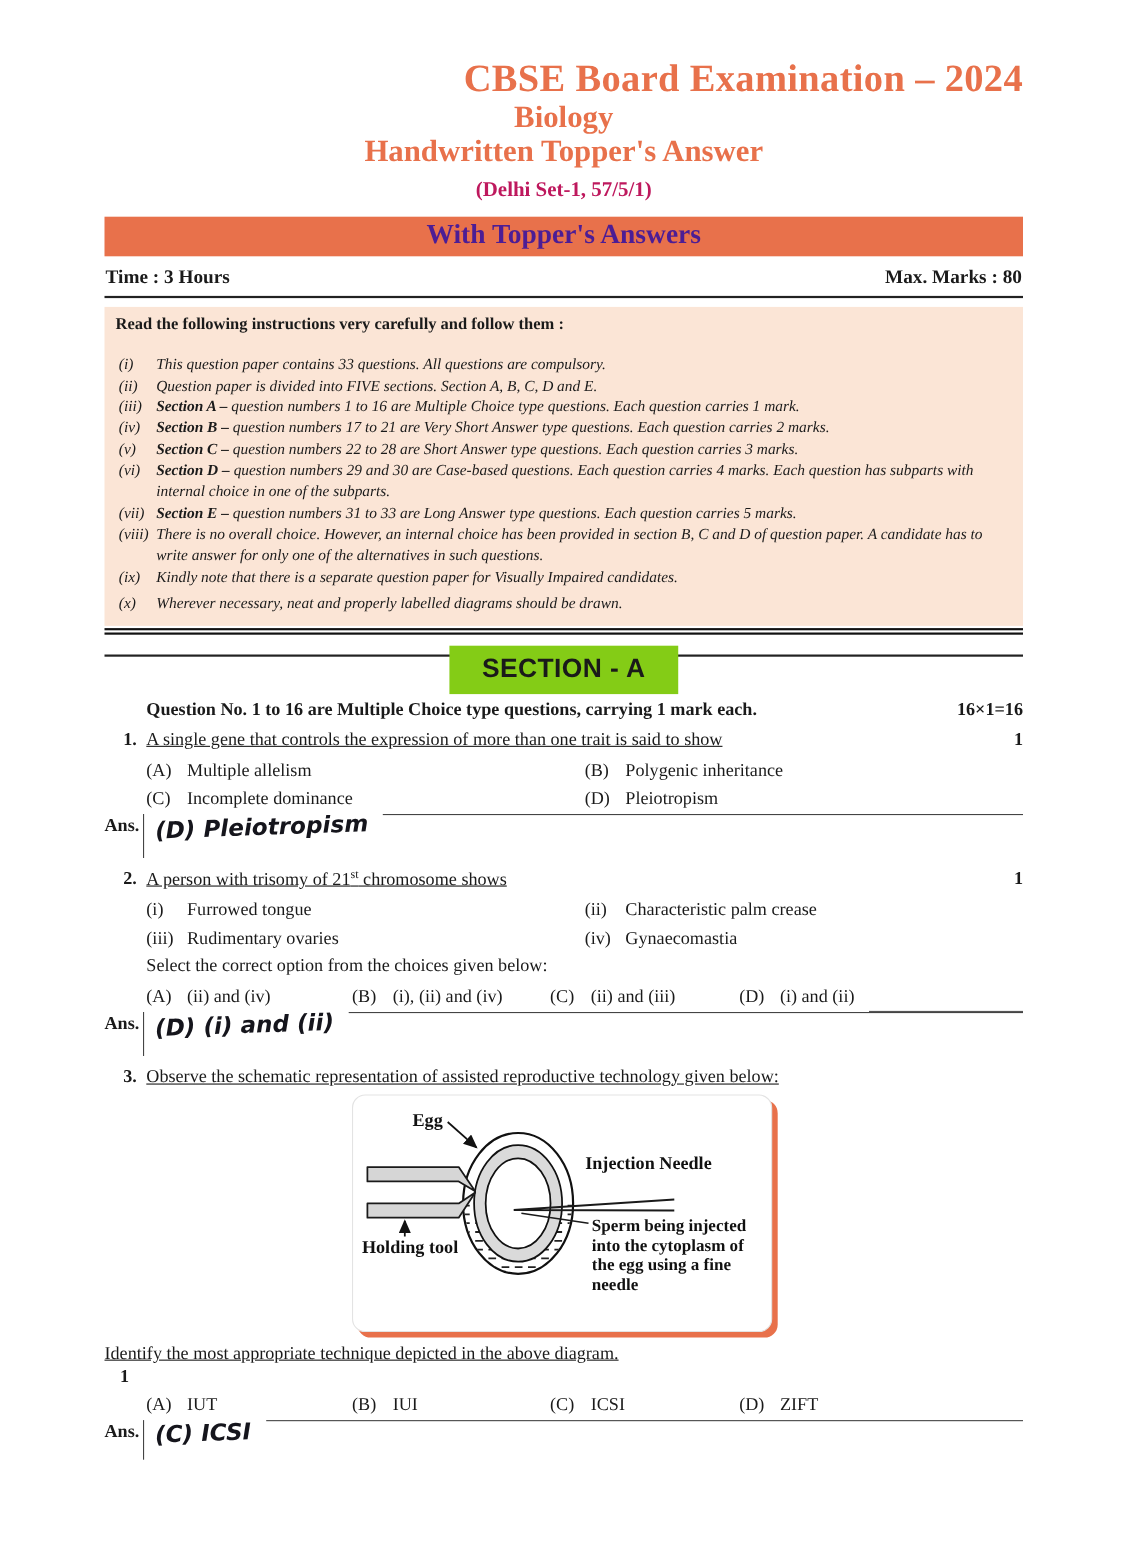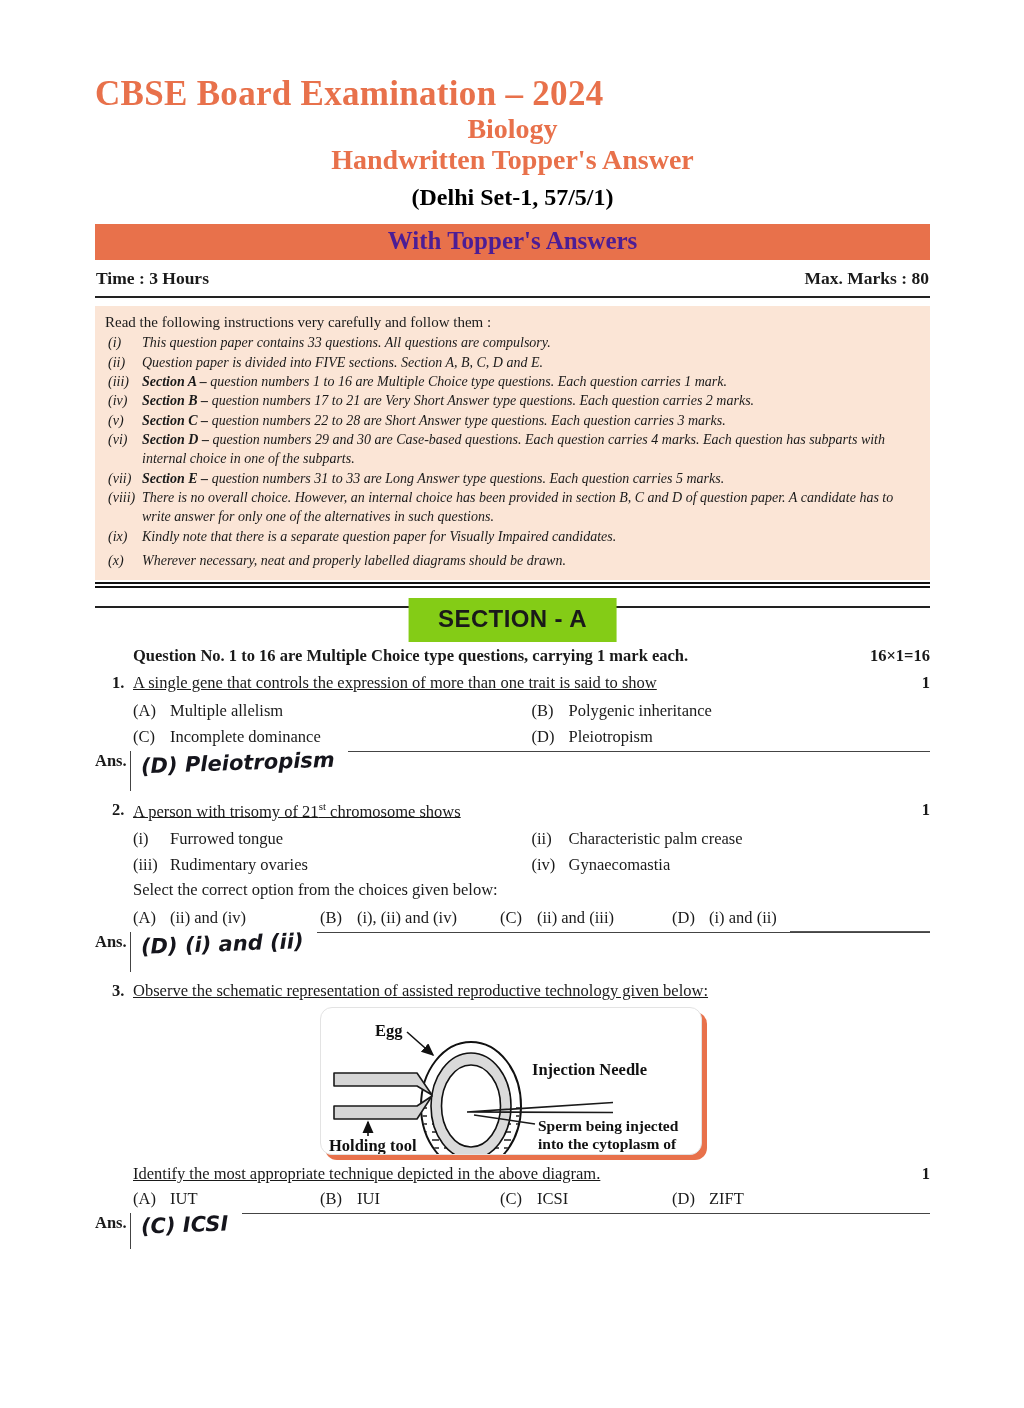--- a/index.html
+++ b/index.html
@@ -5,31 +5,31 @@
   * { box-sizing: border-box; margin: 0; padding: 0; }
   html, body { background: #ffffff; }
   body {
     width: 1024px; height: 1408px; overflow: hidden;
     font-family: "Liberation Serif", serif; color: #1a1a1a;
   }
   .page { width: 1024px; height: 1408px; position: relative; background: #fff; }
   .content { padding: 0 94px 0 95px; }
 
   
-  .title      { margin-top: 76px; text-align: left; color: #E8714B; font-weight: bold; font-size: 35px; line-height: 1.05; letter-spacing: .3px; }
+  .title      { margin-top: 54px; text-align: right; color: #E8714B; font-weight: bold; font-size: 35px; line-height: 1.05; letter-spacing: .3px; }
   .sub        { text-align: center; color: #E8714B; font-weight: bold; font-size: 28px; line-height: 1.12; }
-  .set-line   { text-align: center; color: #000000; font-weight: bold; font-size: 24px; margin-top: 9px; }
+  .set-line   { text-align: center; color: #be185d; font-weight: bold; font-size: 19px; margin-top: 9px; }
   .banner     { margin-top: 13px; background: #E8714B; color: #4c1d95; text-align: center; font-weight: bold; font-size: 25px; padding: 3px 0 5px; }
   .time-row   { display: flex; justify-content: space-between; font-weight: bold; font-size: 17.5px; padding: 8px 1px 7px; }
   .rule       { border-top: 2.5px solid #222; }
 
   
   .instructions { background: #FBE5D6; margin-top: 8px; padding: 7px 14px 10px 10px; }
   .ins-heading  { font-size: 20px; font-weight: bold; }
-  .ins-sub      { font-size: 15px; font-weight: normal; margin: 1px 0 2px; }
+  .ins-sub      { font-size: 15px; font-weight: bold; margin: 1px 0 18px; }
   .ins-item     { display: flex; font-style: italic; font-size: 14px; line-height: 1.38; }
   .ins-num      { width: 37px; flex-shrink: 0; padding-left: 3px; }
   .ins-text     { flex: 1; }
   .ins-bold     { font-weight: bold; }
   .ins-gap      { margin-top: 5px; }
 
   .double-rule { margin-top: 2px; height: 6px; border-top: 2px solid #111; border-bottom: 2px solid #111; }
 
   
   .section-head  { position: relative; margin-top: 10px; height: 42px; }
@@ -57,21 +57,21 @@
 
   .ans-row   { display: flex; align-items: flex-start; margin-top: 4px; min-height: 40px; }
   .ans-label { font-weight: bold; font-size: 16.5px; padding-bottom: 7px; }
   .ans-vline { border-left: 1.5px solid #444; align-self: stretch; margin-left: 3px; }
   .handwriting { font-family: "DejaVu Sans", sans-serif; font-style: italic; font-weight: 600;
                  font-size: 21px; margin: 0 14px 0 10px; transform: rotate(-2deg);
                  padding-bottom: 3px; white-space: nowrap; color: #15151c; }
   .ans-line  { flex: 1; border-bottom: 1.5px solid #444; margin-bottom: 11px; }
 
   
-  .diagram-box { margin: 6px 0 4px 225px; width: 382px; height: 148px; background: #fff;
+  .diagram-box { margin: 6px 0 4px 225px; width: 382px; height: 216px; background: #fff;
                  border: 1px solid #e3e3e3; border-radius: 12px; box-shadow: 5px 5px 0 #E8714B; overflow: hidden; }
   .diagram-box svg { display: block; }
   .dlabel { font-family: "Liberation Serif", serif; font-weight: 600; fill: #111; }
 </style>
 </head>
 <body>
 
 <div class="page">
   <div class="content">
 
@@ -274,21 +274,21 @@
           <text class="dlabel" x="217" y="123" font-size="15.5">Sperm being injected</text>
           <text class="dlabel" x="217" y="141" font-size="15.5">into the cytoplasm of</text>
           <text class="dlabel" x="217" y="159" font-size="15.5">the egg using a fine</text>
           <text class="dlabel" x="217" y="177" font-size="15.5">needle</text>
 
           <text class="dlabel" x="8" y="143" font-size="16.5">Holding tool</text>
           <line x1="47" y1="128" x2="47" y2="114" stroke="#111" stroke-width="1.6" marker-end="url(#arrow)"></line>
         </svg>
       </div>
 
-      <div class="q-line" style="margin-top:8px;">
+      <div class="q-line" style="margin-top:8px;flex-direction:column;">
         <span class="q-num"></span>
         <span class="q-text">Identify the most appropriate technique depicted in the above diagram.</span>
         <span class="q-marks">1</span>
       </div>
       <div class="grid4" style="margin-top:5px;">
         <div class="opt">
             <span class="opt-label">(A)</span>
             <span>IUT</span>
           </div>
         <div class="opt">

